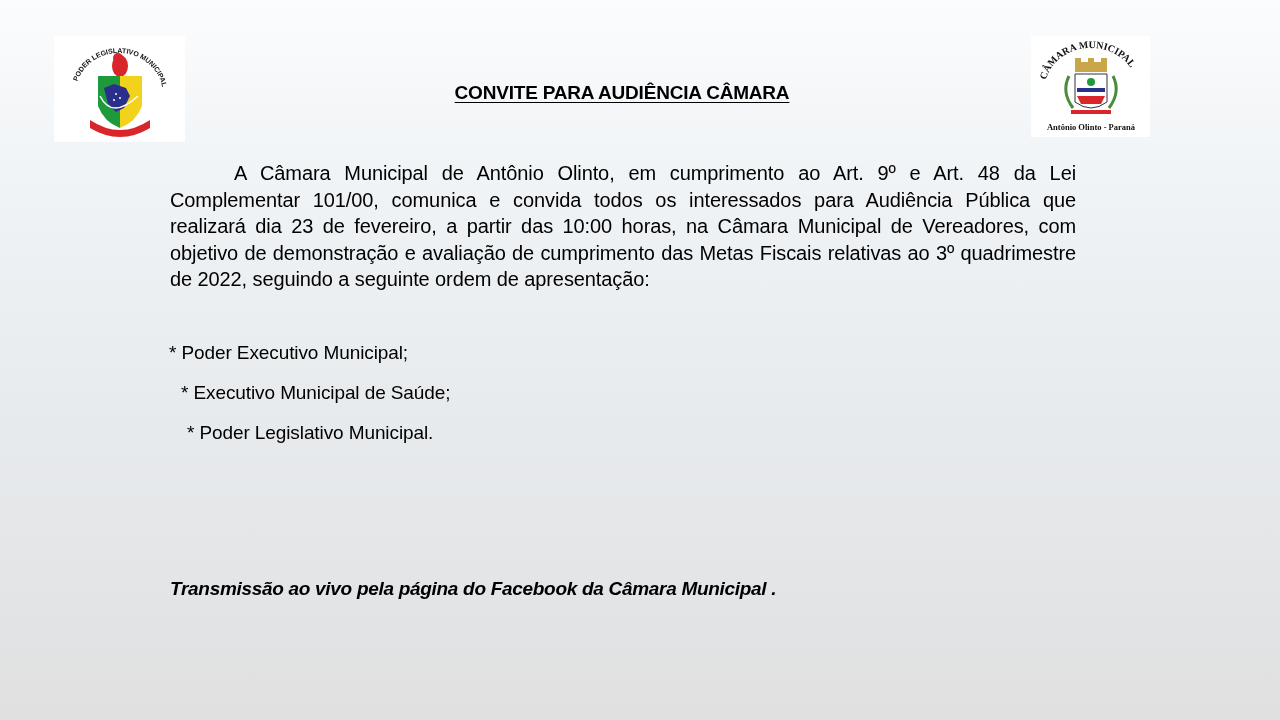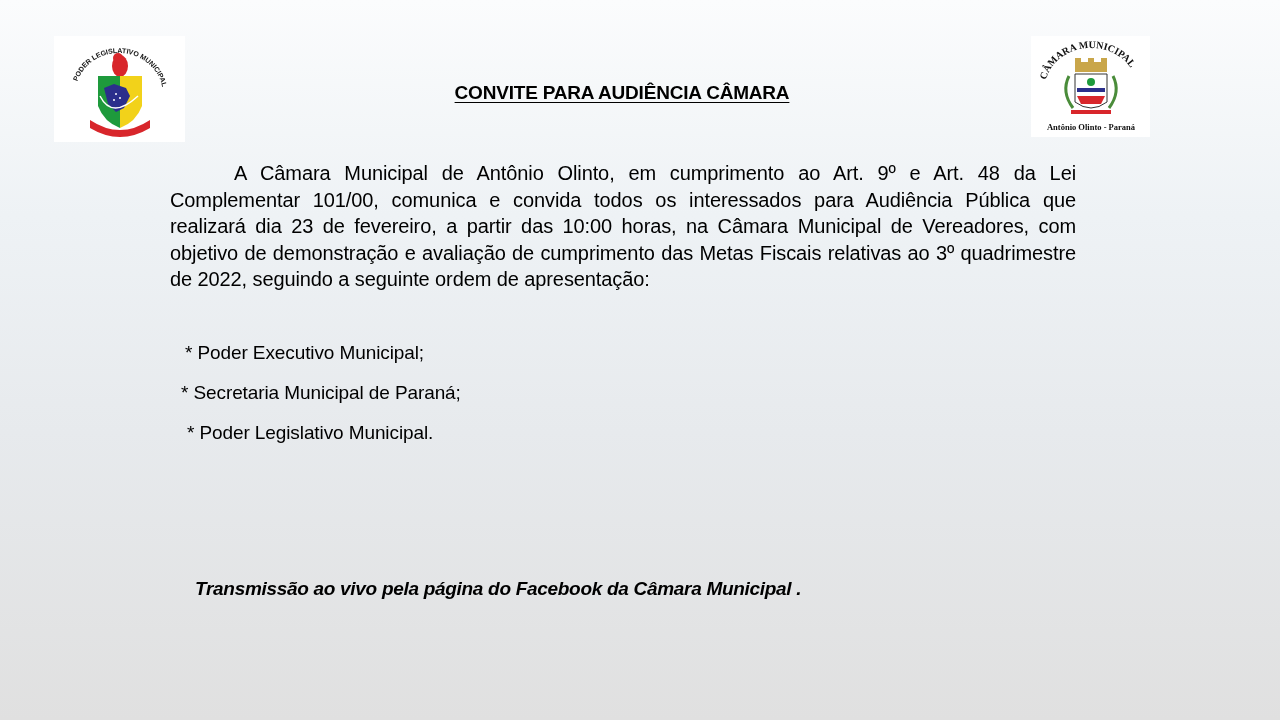--- a/index.html
+++ b/index.html
@@ -19,26 +19,26 @@
       position:absolute; left:0; width:1244px; top:82px; text-align:center;
       font-family:"Liberation Sans", sans-serif; font-weight:bold; font-size:19px;
       text-decoration:underline; text-underline-offset:3px; letter-spacing:-0.2px;
     }
     .paragraph {
       position:absolute; left:170px; top:160px; width:906px;
       font-size:20px; line-height:26.5px; text-align:justify;
       text-indent:64px; letter-spacing:-0.1px;
     }
     .list-item { position:absolute; font-size:19px; letter-spacing:-0.1px; }
-    .li-0 { left:185px; top:342px; }
+    .li-0 { left:169px; top:342px; }
     .li-1 { left:181px; top:382px; }
     .li-2 { left:187px; top:422px; }
     .footer-note {
       position:absolute; left:170px; top:578px; font-size:19px;
-      font-weight:bold; font-style:italic; letter-spacing:-0.3px;margin-left:25px;
+      font-weight:bold; font-style:italic; letter-spacing:-0.3px;
     }
   </style>
 </head>
 <body>
 
 <div class="logo logo-left">
   <svg viewBox="0 0 131 106">
     <defs>
       <path id="arcL" d="M22,50 A44,42 0 0 1 108,50"></path>
     </defs>
@@ -85,16 +85,16 @@
     <rect x="40" y="74" width="40" height="4" fill="#d8262b"></rect>
     <text x="60" y="94" text-anchor="middle" font-size="8.5" font-weight="bold" font-family="Liberation Serif, serif" fill="#111">Antônio Olinto - Paraná</text>
   </svg>
 </div>
 
 <div class="title">CONVITE PARA AUDIÊNCIA CÂMARA</div>
 
 <div class="paragraph">A Câmara Municipal de Antônio Olinto, em cumprimento ao Art. 9º e Art. 48 da Lei Complementar 101/00, comunica e convida todos os interessados para Audiência Pública que realizará dia 23 de fevereiro, a partir das  10:00 horas, na Câmara Municipal de Vereadores, com objetivo de  demonstração e avaliação de cumprimento das Metas Fiscais relativas ao 3º quadrimestre de 2022, seguindo a seguinte ordem de apresentação:</div>
 
 <div class="list-item li-0">* Poder Executivo Municipal;</div>
-<div class="list-item li-1">* Secretaria Municipal de Paraná;</div>
+<div class="list-item li-1">* Executivo Municipal de Saúde;</div>
 <div class="list-item li-2">* Poder Legislativo Municipal.</div>
 
 <div class="footer-note">Transmissão ao vivo pela página do Facebook da Câmara Municipal .</div>
 
 </body></html>

